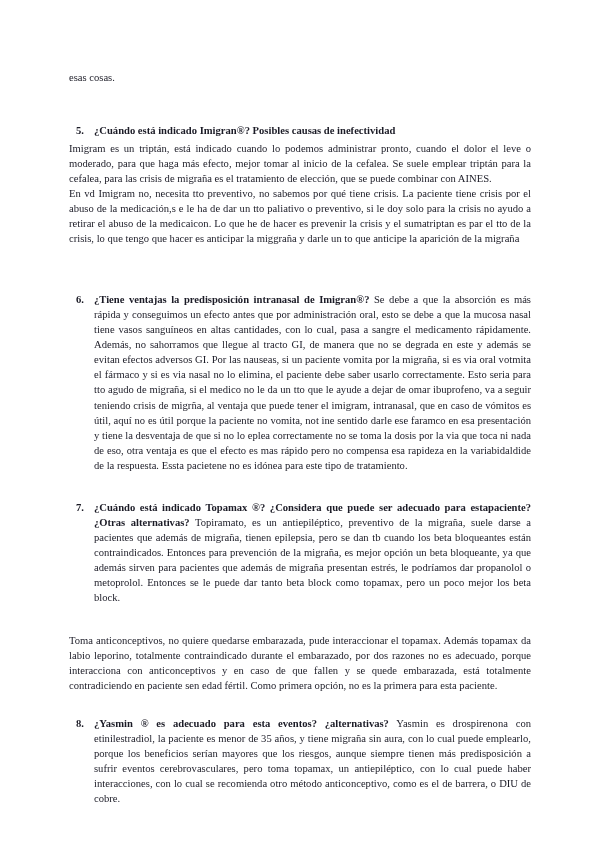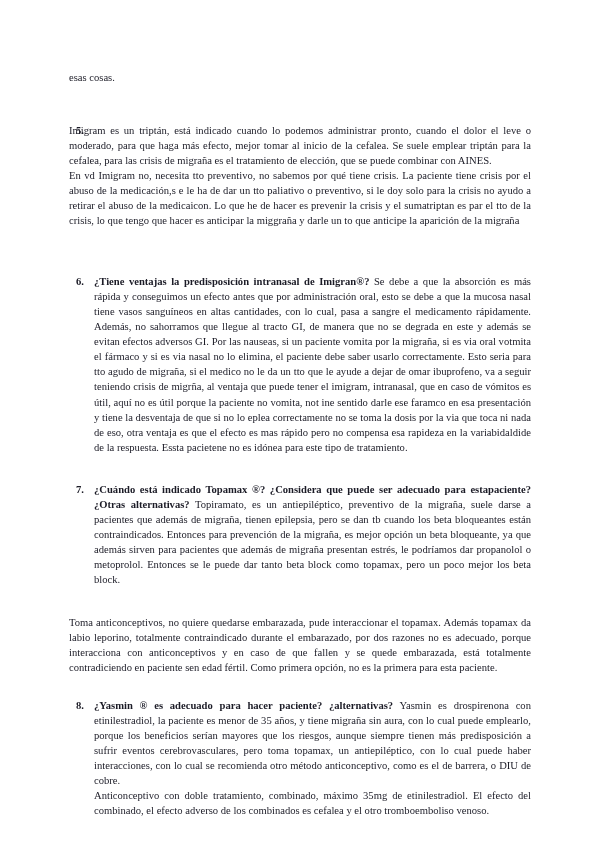--- a/index.html
+++ b/index.html
@@ -54,20 +54,21 @@
 </head>
 <body>
 
 <div class="page">
 
   <p class="para intro">esas cosas.</p>
 
   <section class="item item-5">
     <div class="hang item-heading">
       <span class="num">5.</span>
+      <span class="qtitle">¿Cuándo está indicado Imigran®? Posibles causas de inefectividad</span>
     </div>
     <p class="para">Imigram es un triptán, está indicado cuando lo podemos administrar pronto, cuando el dolor el leve o moderado, para que haga más efecto, mejor tomar al inicio de la cefalea. Se suele emplear triptán para la cefalea, para las crisis de migraña es el tratamiento de elección, que se puede combinar con AINES.</p>
     <p class="para">En vd Imigram no, necesita tto preventivo, no sabemos por qué tiene crisis. La paciente tiene crisis por el abuso de la medicación,s e le ha de dar un tto paliativo o preventivo, si le doy solo para la crisis no ayudo a retirar el abuso de la medicaicon. Lo que he de hacer es prevenir la crisis y el sumatriptan es par el tto de la crisis, lo que tengo que hacer es anticipar la miggraña y darle un to que anticipe la aparición de la migraña</p>
   </section>
 
   <section class="item item-6">
     <div class="hang">
       <span class="num">6.</span>
       <span class="qtitle">¿Tiene ventajas la predisposición intranasal de Imigran®?</span>
       <span>Se debe a que la absorción es más rápida y conseguimos un efecto antes que por administración oral, esto se debe a que la mucosa nasal tiene vasos sanguíneos en altas cantidades, con lo cual, pasa a sangre el medicamento rápidamente. Además, no sahorramos que llegue al tracto GI, de manera que no se degrada en este y además se evitan efectos adversos GI. Por las nauseas, si un paciente vomita por la migraña, si es via oral votmita el fármaco y si es via nasal no lo elimina, el paciente debe saber usarlo correctamente. Esto seria para tto agudo de migraña, si el medico no le da un tto que le ayude a dejar de omar ibuprofeno, va a seguir teniendo crisis de migrña, al ventaja que puede tener el imigram, intranasal, que en caso de vómitos es útil, aquí no es útil porque la paciente no vomita, not ine sentido darle ese faramco en esa presentación y tiene la desventaja de que si no lo eplea correctamente no se toma la dosis por la via que toca ni nada de eso, otra ventaja es que el efecto es mas rápido pero no compensa esa rapideza en la variabidaldide de la respuesta. Essta pacietene no es idónea para este tipo de tratamiento.</span>
@@ -79,19 +80,18 @@
       <span class="num">7.</span>
       <span class="qtitle">¿Cuándo está indicado Topamax ®? ¿Considera que puede ser adecuado para estapaciente? ¿Otras alternativas?</span>
       <span>Topiramato, es un antiepiléptico, preventivo de la migraña, suele darse a pacientes que además de migraña, tienen epilepsia, pero se dan tb cuando los beta bloqueantes están contraindicados. Entonces para prevención de la migraña, es mejor opción un beta bloqueante, ya que además sirven para pacientes que además de migraña presentan estrés, le podríamos dar propanolol o metoprolol. Entonces se le puede dar tanto beta block como topamax, pero un poco mejor los beta block.</span>
     </div>
     <p class="para p-after-7a">Toma anticonceptivos, no quiere quedarse embarazada, pude interaccionar el topamax. Además topamax da labio leporino, totalmente contraindicado durante el embarazado, por dos razones no es adecuado, porque interacciona con anticonceptivos y en caso de que fallen y se quede embarazada, está totalmente contradiciendo en paciente sen edad fértil. Como primera opción, no es la primera para esta paciente.</p>
   </section>
 
   <section class="item item-8">
     <div class="hang">
       <span class="num">8.</span>
-      <span class="qtitle">¿Yasmin ® es adecuado para hacer paciente? ¿alternativas?</span>
+      <span class="qtitle">¿Yasmin ® es adecuado para esta eventos? ¿alternativas?</span>
       <span>Yasmin es drospirenona con etinilestradiol, la paciente es menor de 35 años, y tiene migraña sin aura, con lo cual puede emplearlo, porque los beneficios serían mayores que los riesgos, aunque siempre tienen más predisposición a sufrir eventos cerebrovasculares, pero toma topamax, un antiepiléptico, con lo cual puede haber interacciones, con lo cual se recomienda otro método anticonceptivo, como es el de barrera, o DIU de cobre.</span>
     </div>
-    <p class="para indent">Anticonceptivo con doble tratamiento, combinado, máximo 35mg de etinilestradiol. El efecto del combinado, el efecto adverso de los combinados es cefalea y el otro tromboemboliso venoso.</p>
   </section>
 
 </div>
 
 </body></html>

